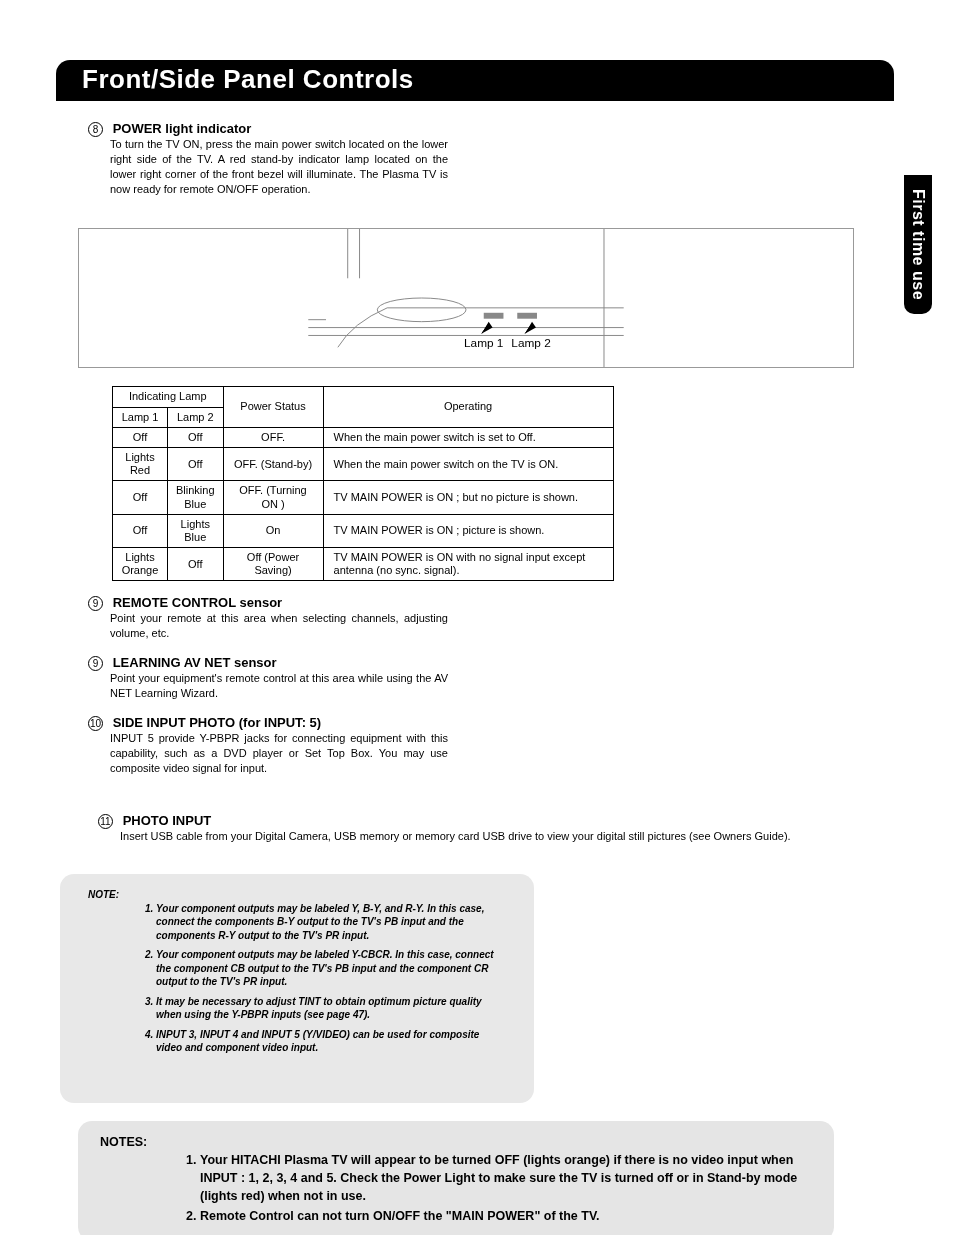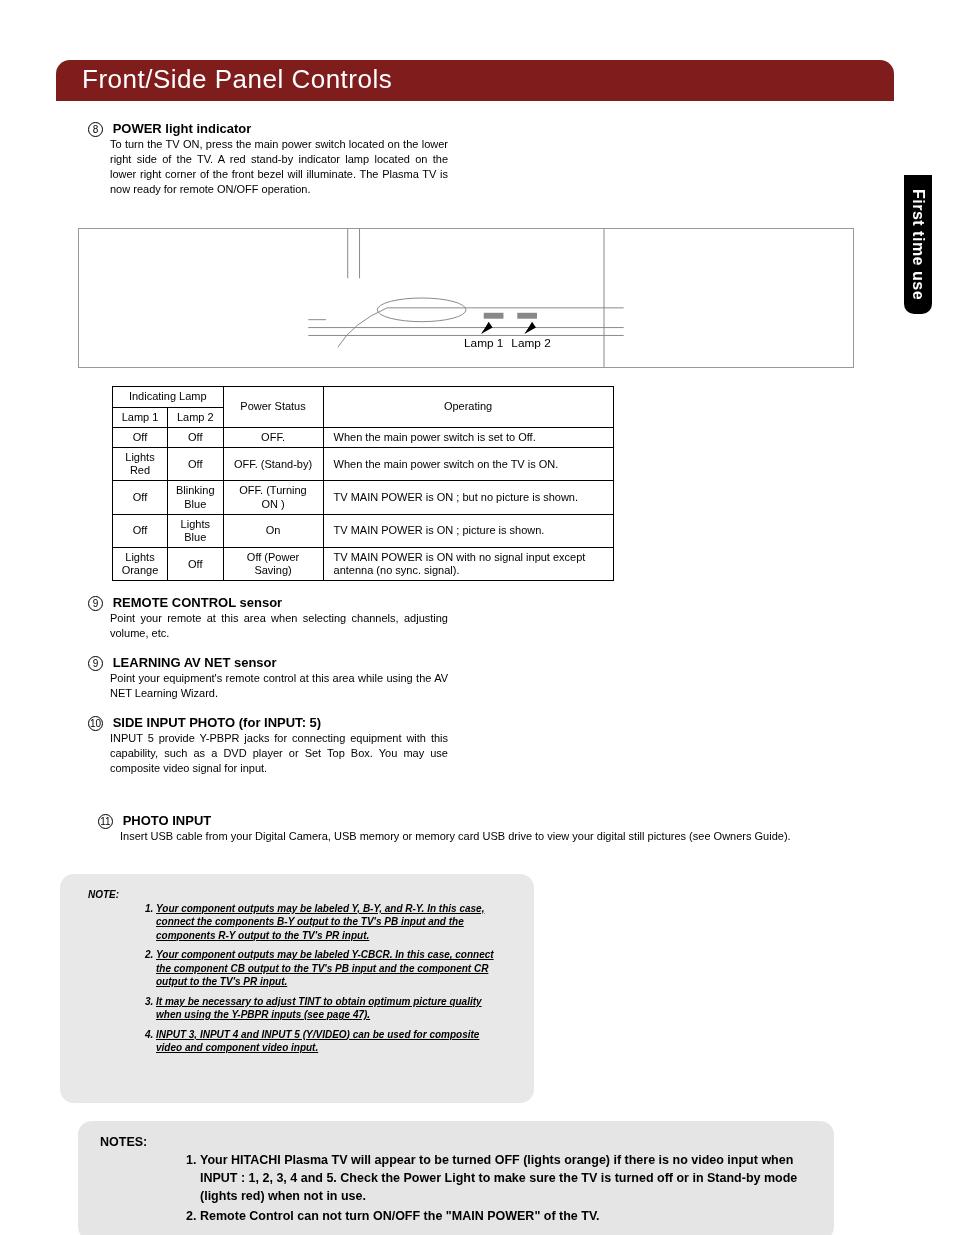--- a/index.html
+++ b/index.html
@@ -10,23 +10,23 @@
     font-size: 13px;
     color: #000;
     position: relative;
     background: #fff;
   }
   .page {
     padding: 60px 60px 60px 60px;
     position: relative;
   }
   .header-bar {
-    background: #7f1d1d;
+    background: #000000;
     color: #fff;
-    font-weight: 400;
+    font-weight: 700;
     font-size: 26px;
     padding: 4px 14px 6px 26px;
     border-radius: 14px 14px 0 0;
     margin-left: -4px;
     letter-spacing: 0.5px;
     font-family: Arial Black, Arial, sans-serif;
   }
   .side-tab {
     position: absolute;
     right: 22px;
@@ -101,21 +101,21 @@
     padding: 14px 28px 42px 28px;
     margin-top: 16px;
     margin-left: -28px;
     margin-right: 360px;
     font-style: italic;
     font-size: 10px;
     line-height: 1.35;
   }
   .note-box .note-label { font-weight: bold; font-style: italic; }
   .note-box ol { list-style: decimal; margin-left: 68px; }
-  .note-box ol li { margin-bottom: 6px; font-weight: bold; text-decoration: underline; }
+  .note-box ol li { margin-bottom: 6px; font-weight: bold; }
   .notes-box {
     background: #e5e5e5;
     border-radius: 14px;
     padding: 12px 22px 14px 22px;
     margin-top: 18px;
     margin-left: -10px;
     margin-right: 60px;
     font-size: 12.5px;
     line-height: 1.45;
   }

